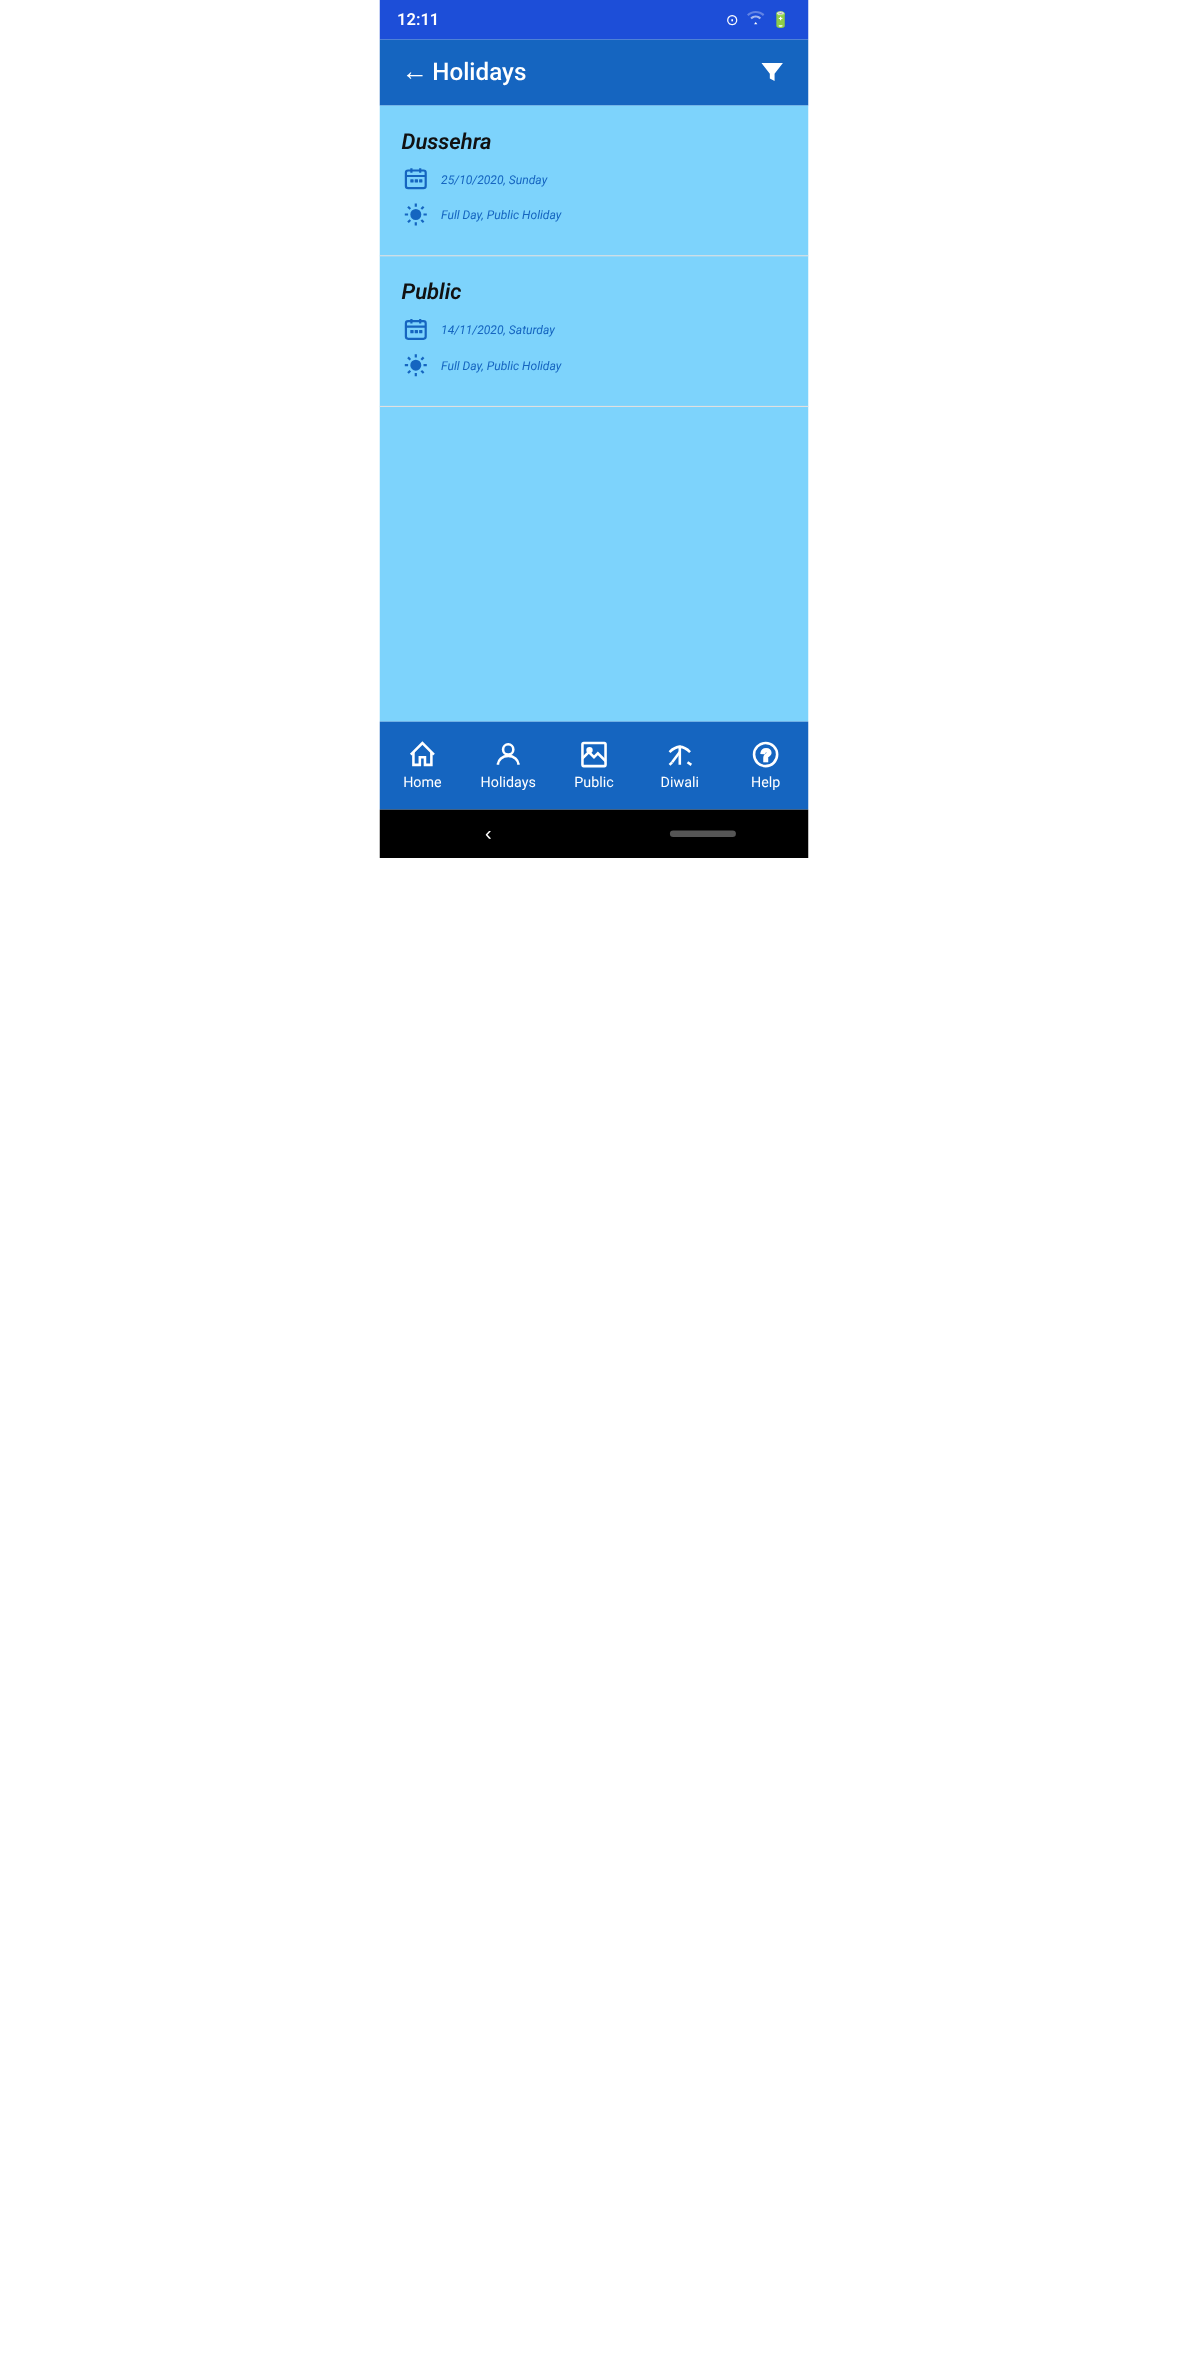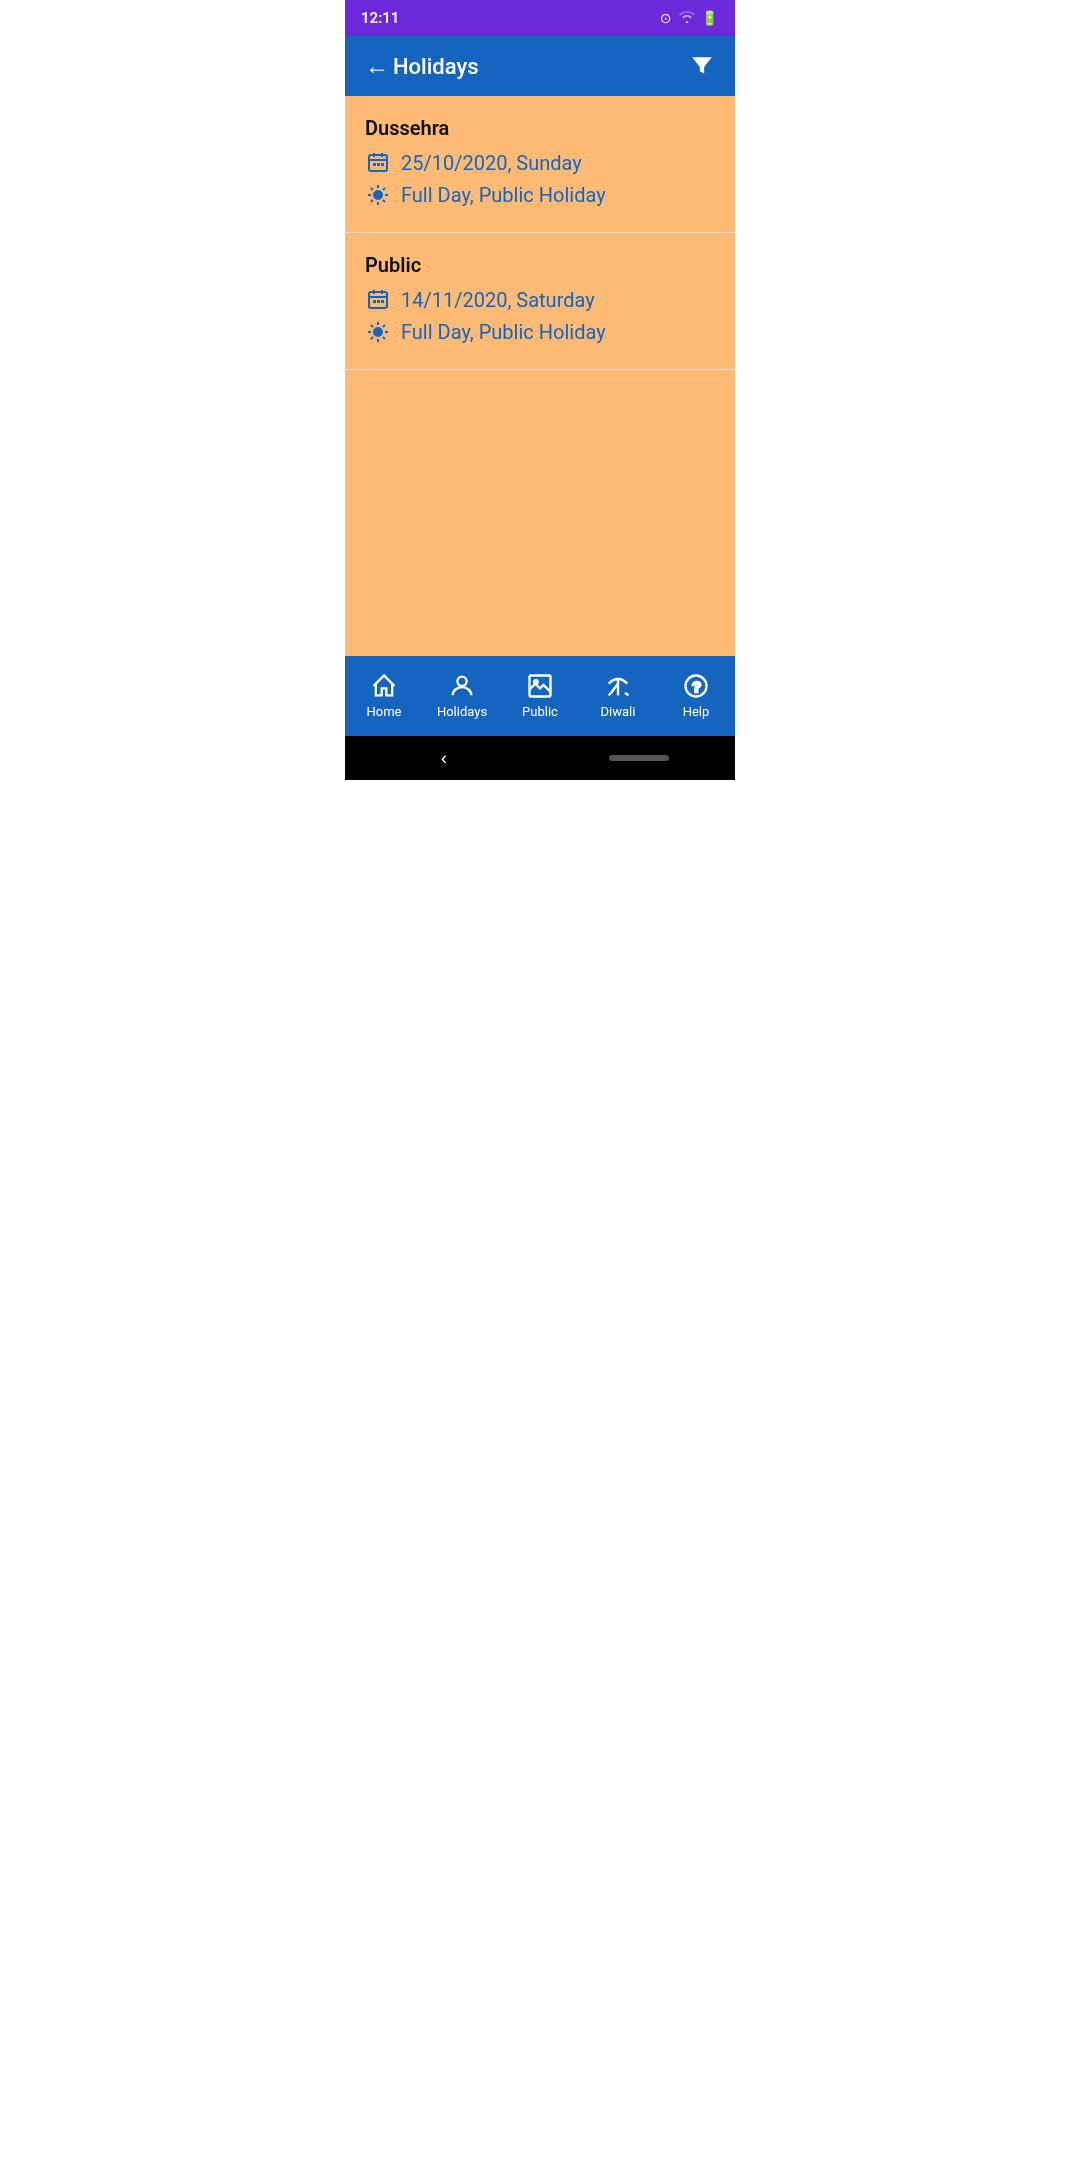--- a/index.html
+++ b/index.html
@@ -10,21 +10,21 @@
       min-height: 780px;
       font-family: 'Roboto', Arial, sans-serif;
       background: #ffffff;
       display: flex;
       flex-direction: column;
       margin: 0 auto;
     }
 
     
     .status-bar {
-      background: #6d28d9;
+      background: #1d4ed8;
       color: white;
       display: flex;
       align-items: center;
       justify-content: space-between;
       padding: 8px 16px;
       height: 36px;
     }
     .status-time {
       font-size: 15px;
       font-weight: 600;
@@ -71,39 +71,40 @@
     
     .filter-icon svg {
       width: 26px;
       height: 26px;
       fill: white;
     }
 
     
     .holiday-list {
       flex: 1;
-      background: #fdba74;
+      background: #7dd3fc;
+      font-style: italic;
     }
     .holiday-item {
       padding: 20px 20px 18px 20px;
       border-bottom: 1px solid #e0e0e0;
     }
     .holiday-name {
       font-size: 20px;
       font-weight: 600;
       color: #111;
       margin-bottom: 10px;
     }
     .holiday-detail {
       display: flex;
       align-items: center;
       gap: 10px;
       margin-bottom: 6px;
       color: #1565C0;
-      font-size: 20px;
+      font-size: 11px;
     }
     .holiday-detail-icon {
       width: 26px;
       height: 26px;
       display: flex;
       align-items: center;
       justify-content: center;
     }
     .holiday-detail-icon svg {
       width: 24px;

